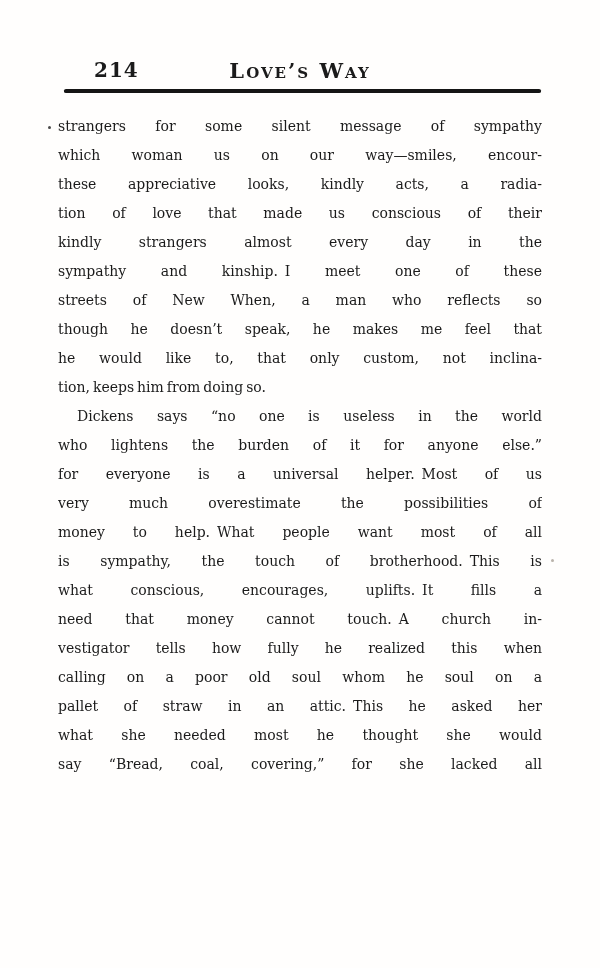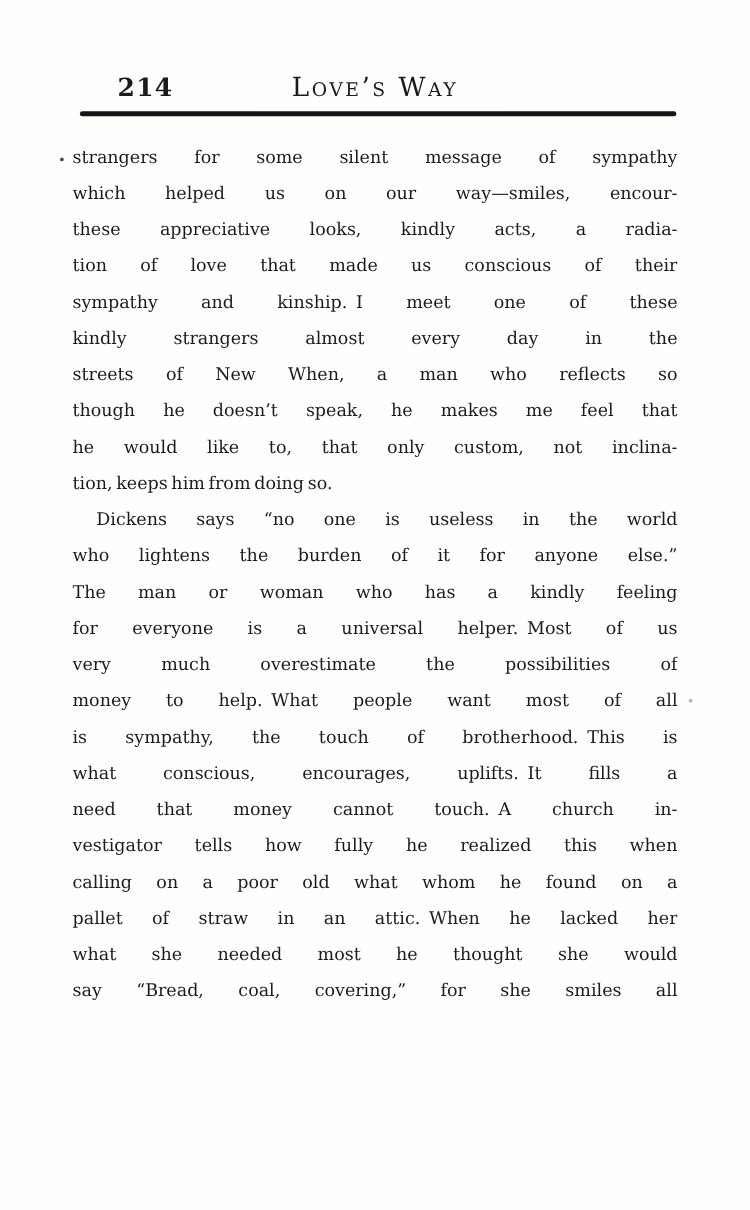--- a/index.html
+++ b/index.html
@@ -31,21 +31,21 @@
     font-weight: 700;
     letter-spacing: 1px;
     margin-left: 36px;
   }
   .book-title {
     position: absolute;
     left: 50%;
     top: 0;
     transform: translateX(-50%);
     font-size: 21px;
-    font-weight: 400;
+    font-weight: 700;
     font-variant: small-caps;
     letter-spacing: 2px;
     white-space: nowrap;
   }
   .head-rule {
     position: absolute;
     left: 64px;
     top: 89px;
     width: 477px;
     height: 4px;
@@ -101,41 +101,40 @@
 
   <div class="running-head">
     <span class="page-number">214</span>
     <span class="book-title">Love’s Way</span>
   </div>
 
   <div class="head-rule"></div>
 
   <div class="page-text">
       <div class="line just">strangers for some silent message of sympathy</div>
-      <div class="line just">which helped us on our way—smiles, encour-</div>
+      <div class="line just">which woman us on our way—smiles, encour-</div>
       <div class="line just">these appreciative looks, kindly acts, a radia-</div>
       <div class="line just">tion of love that made us conscious of their</div>
+      <div class="line just">kindly strangers almost every day in the</div>
       <div class="line just">sympathy and kinship. I meet one of these</div>
-      <div class="line just">kindly strangers almost every day in the</div>
       <div class="line just">streets of New When, a man who reflects so</div>
       <div class="line just">though he doesn’t speak, he makes me feel that</div>
       <div class="line just">he would like to, that only custom, not inclina-</div>
       <div class="line">tion, keeps him from doing so.</div>
       <div class="line just ind">Dickens says “no one is useless in the world</div>
       <div class="line just">who lightens the burden of it for anyone else.”</div>
-      <div class="line just">The man or woman who has a kindly feeling</div>
       <div class="line just">for everyone is a universal helper. Most of us</div>
       <div class="line just">very much overestimate the possibilities of</div>
       <div class="line just">money to help. What people want most of all</div>
       <div class="line just">is sympathy, the touch of brotherhood. This is</div>
       <div class="line just">what conscious, encourages, uplifts. It fills a</div>
       <div class="line just">need that money cannot touch. A church in-</div>
       <div class="line just">vestigator tells how fully he realized this when</div>
-      <div class="line just">calling on a poor old what whom he found on a</div>
-      <div class="line just">pallet of straw in an attic. When he lacked her</div>
+      <div class="line just">calling on a poor old soul whom he soul on a</div>
+      <div class="line just">pallet of straw in an attic. This he asked her</div>
       <div class="line just">what she needed most he thought she would</div>
-      <div class="line just">say “Bread, coal, covering,” for she smiles all</div>
+      <div class="line just">say “Bread, coal, covering,” for she lacked all</div>
     </div>
 
   <div class="speck speck-1"></div>
   <div class="speck speck-2"></div>
 
 </div>
 
 </body></html>

